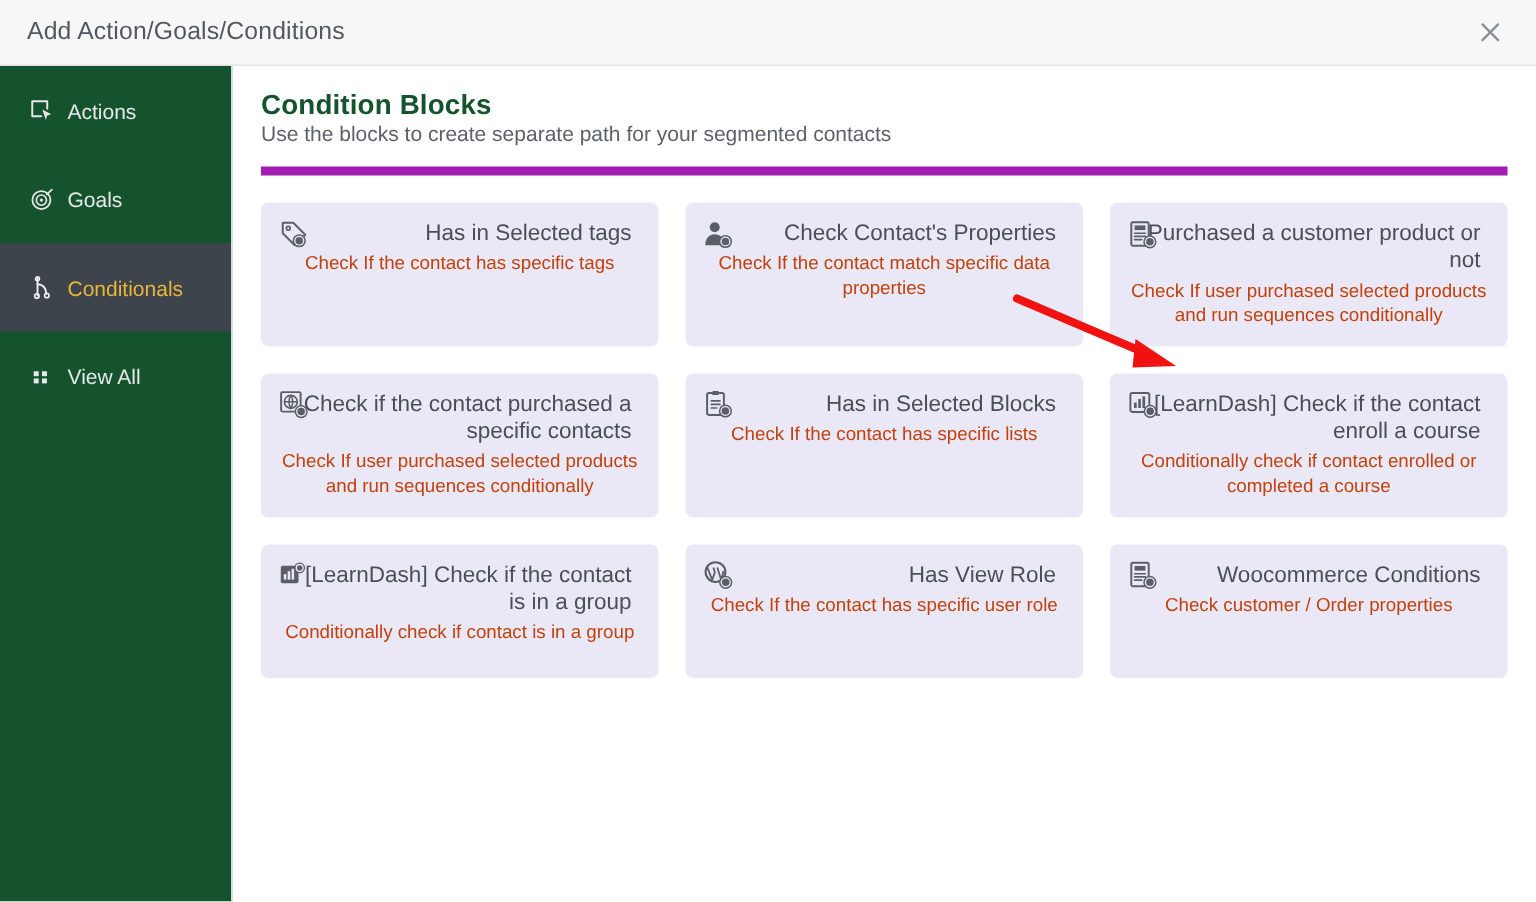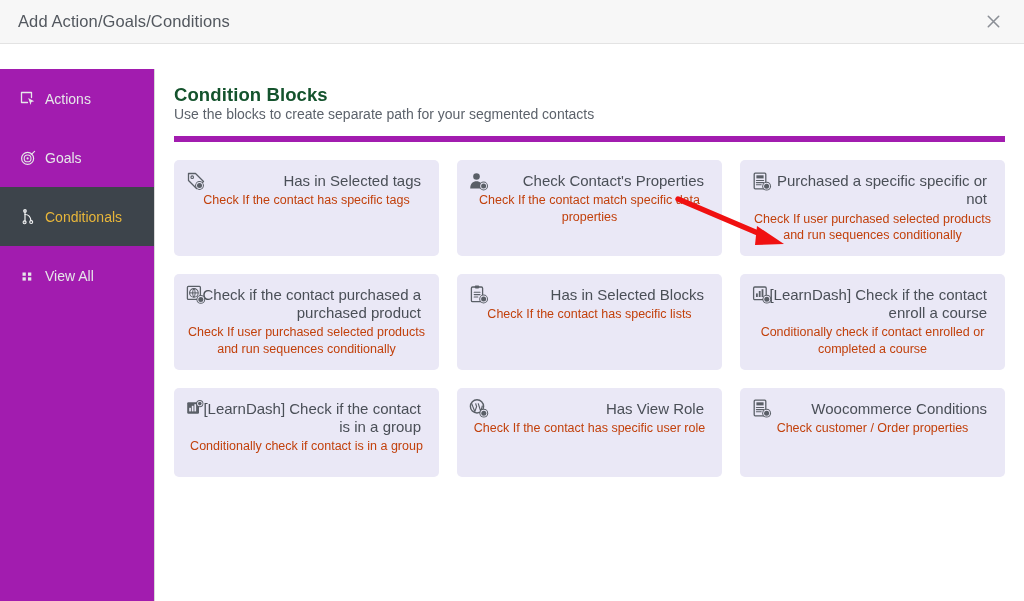--- a/index.html
+++ b/index.html
@@ -12,21 +12,20 @@
     background: #ffffff;
   }
 
   .app {
     position: relative;
     width: 1024px;
     height: 601px;
     background: #ffffff;
     display: flex;
     flex-direction: column;
-    gap: 25px;
   }
 
   
   .titlebar {
     height: 44px;
     flex: 0 0 44px;
     background: #f7f7f7;
     border-bottom: 1px solid #e3e3e3;
     display: flex;
     align-items: center;
@@ -53,21 +52,21 @@
   .body {
     flex: 1 1 auto;
     display: flex;
     min-height: 0;
   }
 
   
   .sidebar {
     width: 155px;
     flex: 0 0 155px;
-    background: #a21caf;
+    background: #14532d;
     border-right: 1px solid #d8d8d8;
     padding-top: 0;
     display: flex;
     flex-direction: column;
   }
   .nav-item {
     height: 59px;
     display: flex;
     align-items: center;
     padding-left: 19px;
@@ -274,36 +273,36 @@
           <span class="card-icon">
             <svg width="22" height="22" viewBox="0 0 22 22">
               <rect x="3.2" y="2.2" width="11.6" height="15.6" rx="1" stroke="#5a5f67" stroke-width="1.3" fill="none"></rect>
               <rect x="5.4" y="4.3" width="7.2" height="3.1" fill="#5a5f67"></rect>
               <path d="M5.4 9.5 H12.6 M5.4 11.6 H12.6 M5.4 13.7 H10.2" stroke="#5a5f67" stroke-width="1.1" stroke-linecap="round"></path>
               <circle cx="15.6" cy="15.2" r="4.4" fill="#5a5f67"></circle>
               <circle cx="15.6" cy="15.2" r="3.4" fill="#eae8f6"></circle>
               <circle cx="15.6" cy="15.2" r="2.5" fill="#5a5f67"></circle>
             </svg>
           </span>
-          <div class="card-title">Purchased a specific specific or not</div>
+          <div class="card-title">Purchased a customer product or not</div>
           <div class="card-desc">Check If user purchased selected products and run sequences conditionally</div>
         </div>
 
         <div class="card">
           <span class="card-icon">
             <svg width="22" height="22" viewBox="0 0 22 22">
               <rect x="2.4" y="2.4" width="13.0" height="13.0" rx="1" stroke="#5a5f67" stroke-width="1.3" fill="none"></rect>
               <circle cx="8.9" cy="8.9" r="4.3" stroke="#5a5f67" stroke-width="1.1" fill="none"></circle>
               <path d="M4.6 8.9 H13.2 M8.9 4.6 C10.6 6.8 10.6 11.0 8.9 13.2 C7.2 11.0 7.2 6.8 8.9 4.6" stroke="#5a5f67" stroke-width="1.0" fill="none"></path>
               <circle cx="15.8" cy="15.4" r="4.4" fill="#5a5f67"></circle>
               <circle cx="15.8" cy="15.4" r="3.4" fill="#eae8f6"></circle>
               <circle cx="15.8" cy="15.4" r="2.5" fill="#5a5f67"></circle>
             </svg>
           </span>
-          <div class="card-title">Check if the contact purchased a purchased product</div>
+          <div class="card-title">Check if the contact purchased a specific contacts</div>
           <div class="card-desc">Check If user purchased selected products and run sequences conditionally</div>
         </div>
 
         <div class="card">
           <span class="card-icon">
             <svg width="22" height="22" viewBox="0 0 22 22">
               <rect x="3.4" y="3.0" width="11.2" height="14.6" rx="1.2" stroke="#5a5f67" stroke-width="1.3" fill="none"></rect>
               <rect x="6.8" y="1.6" width="4.4" height="2.8" rx="0.8" fill="#5a5f67"></rect>
               <path d="M6.2 8.2 H12.0 M6.2 10.6 H12.0 M6.2 13.0 H9.8" stroke="#5a5f67" stroke-width="1.1" stroke-linecap="round"></path>
               <circle cx="15.6" cy="15.0" r="4.4" fill="#5a5f67"></circle>

